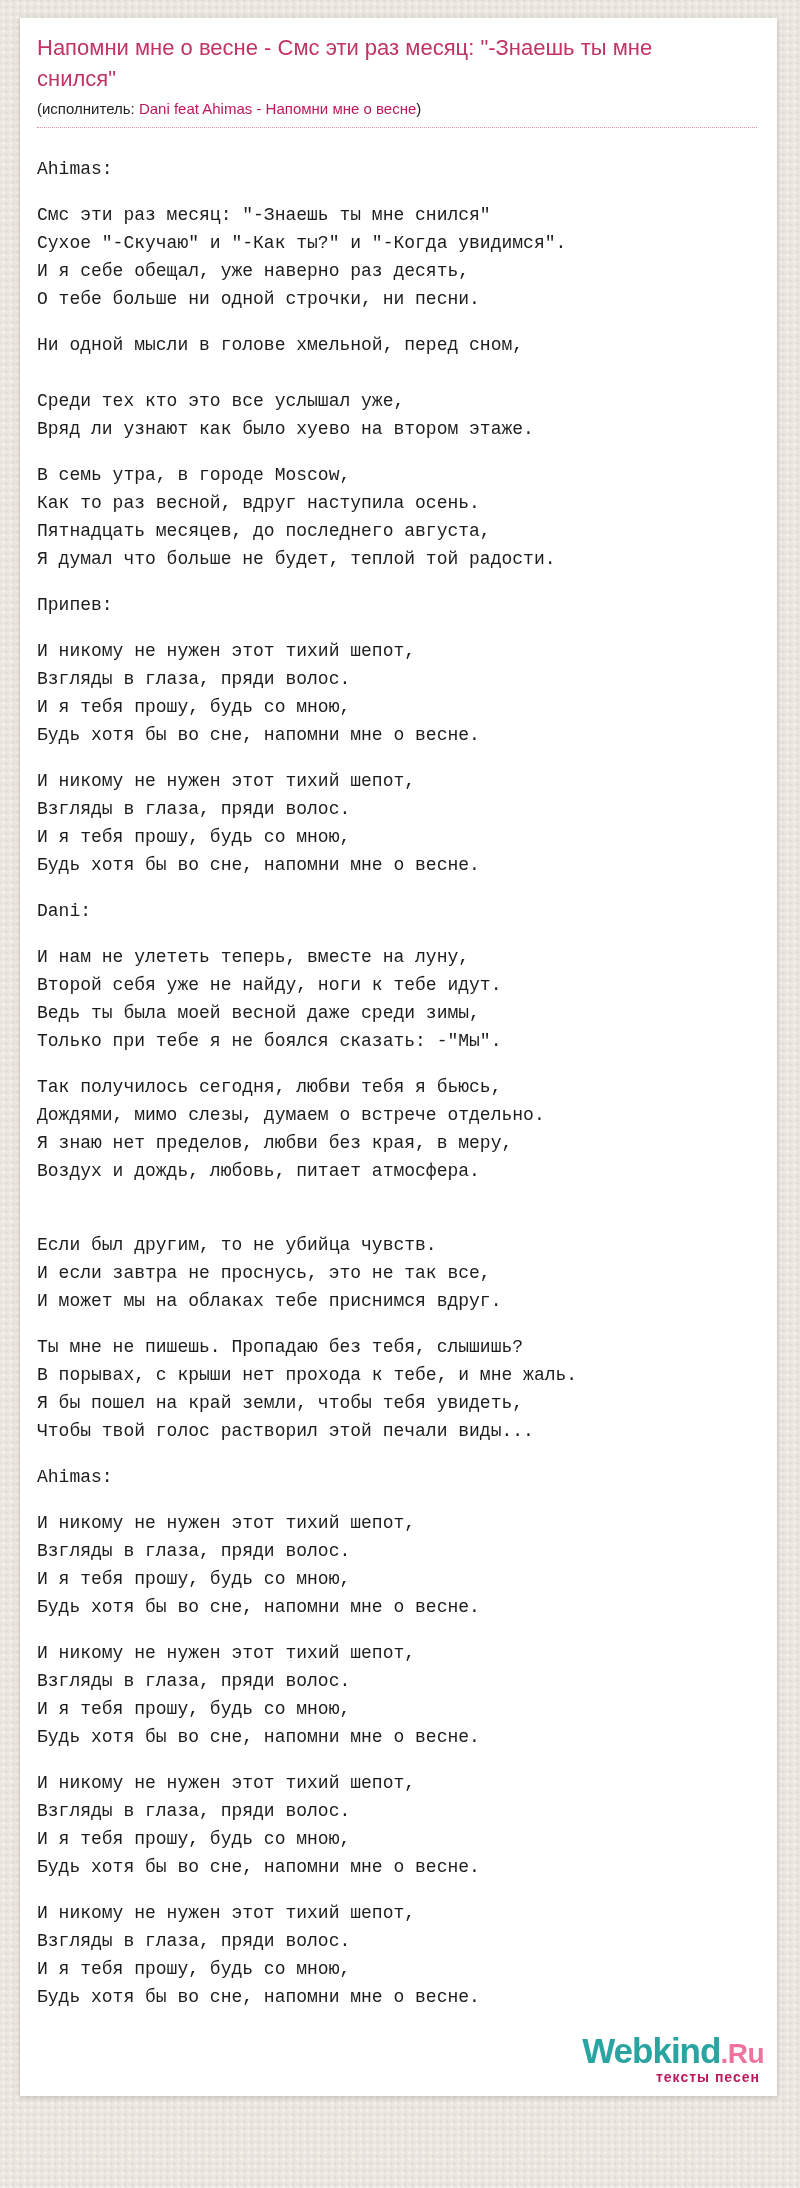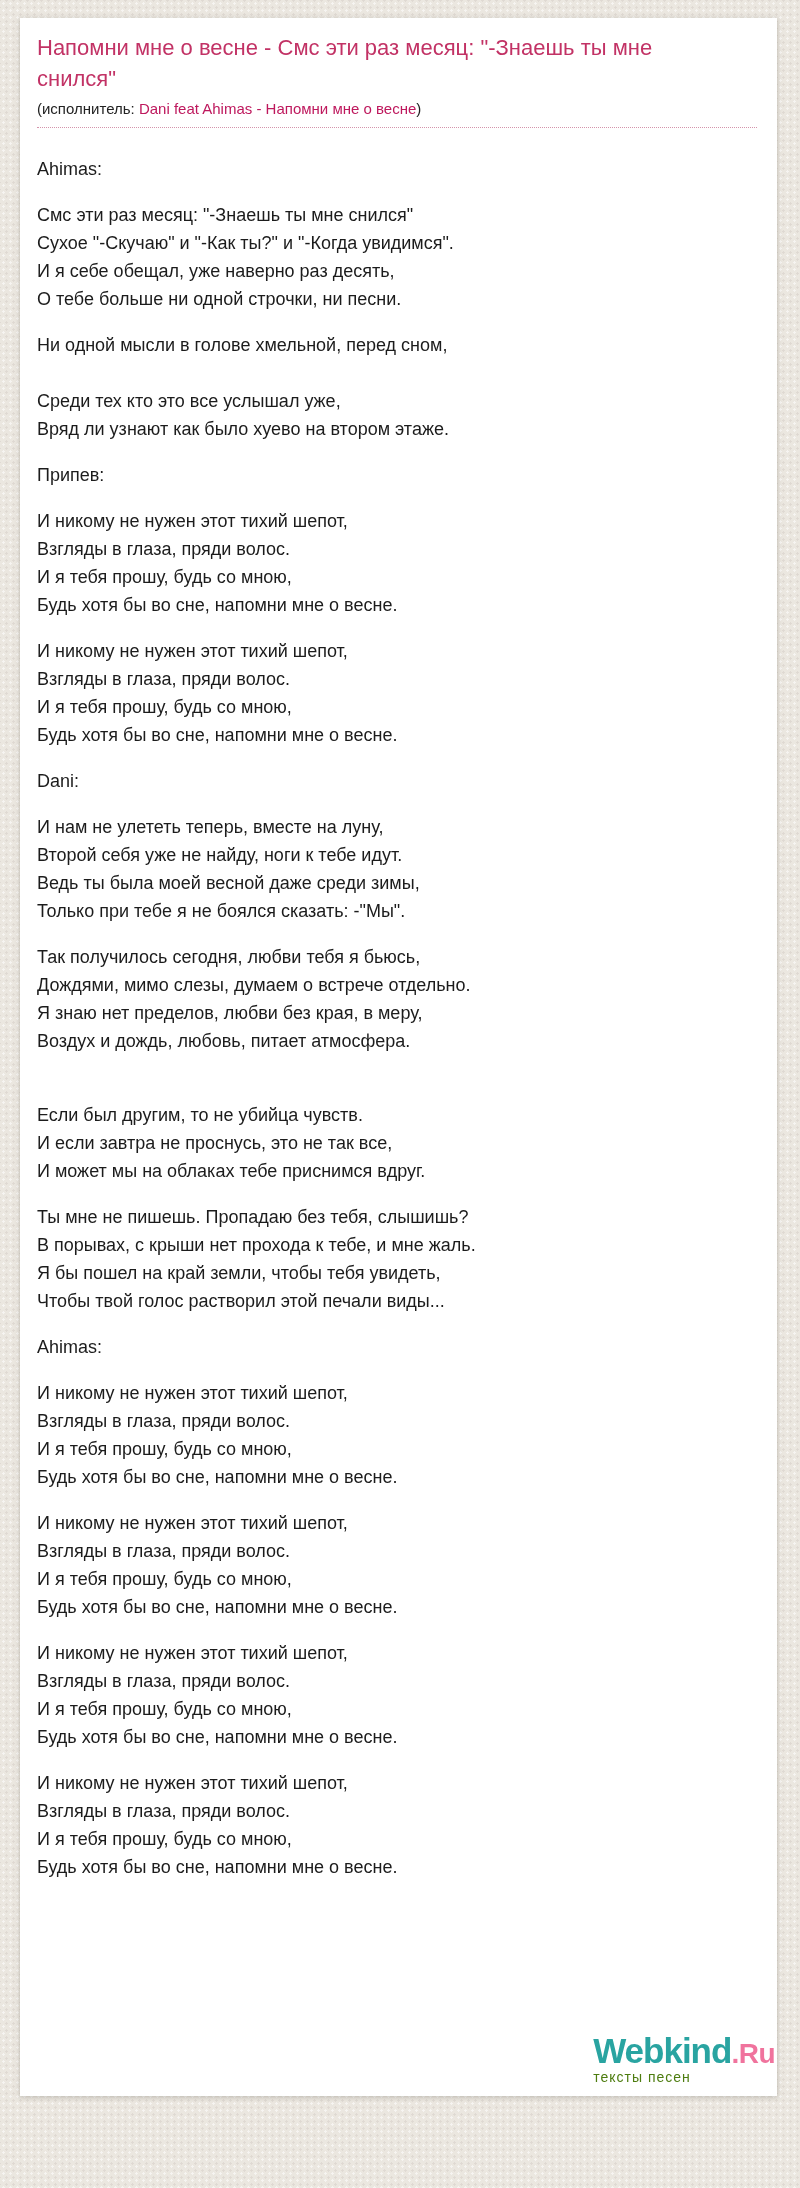--- a/index.html
+++ b/index.html
@@ -44,45 +44,46 @@
   .artist-link {
     color: #be185d;
     text-decoration: none;
     cursor: pointer;
   }
   .lyrics {
     margin-top: 27px;
     font-size: 18px;
     line-height: 28px;
     color: #1c1c1c;
+    font-family: Liberation Mono, monospace;
   }
   .lyrics p { margin: 0 0 18px 0; }
   .logo {
     position: absolute;
-    right: 2px; bottom: 12px;
-    text-align: left;
+    right: 13px; bottom: 12px;
+    text-align: right;
     line-height: 1;
     cursor: pointer;
   }
   .logo-main {
     font-size: 35px;
     font-weight: bold;
     color: #29a4a1;
     letter-spacing: -1px;
   }
   .logo-suffix {
     font-size: 28px;
     font-weight: bold;
     color: #f0739d;
     letter-spacing: -0.5px;
   }
   .logo-tagline {
     font-size: 14px;
-    font-weight: normal;
-    color: #4d7c0f;
+    font-weight: bold;
+    color: #be185d;
     letter-spacing: 1px;
     margin-top: 2px;
     padding-right: 4px;
   }
 </style>
 </head>
 <body>
 
 <div class="panel">
 
@@ -91,20 +92,21 @@
     <div class="artist-line">
       <span>(исполнитель:</span>
       <a class="artist-link">Dani feat Ahimas - Напомни мне о весне</a><span>)</span>
     </div>
   </div>
 
   <div class="lyrics" id="lyrics">
       <p><span>Ahimas:</span></p>
       <p><span>Смс эти раз месяц: "-Знаешь ты мне снился"</span><br><span>Сухое "-Скучаю" и "-Как ты?" и "-Когда увидимся".</span><br><span>И я себе обещал, уже наверно раз десять,</span><br><span>О тебе больше ни одной строчки, ни песни.</span></p>
       <p><span>Ни одной мысли в голове хмельной, перед сном,</span><br><br><span>Среди тех кто это все услышал уже,</span><br><span>Вряд ли узнают как было хуево на втором этаже.</span></p>
+      <p><span>В семь утра, в городе Moscow,</span><br><span>Как то раз весной, вдруг наступила осень.</span><br><span>Пятнадцать месяцев, до последнего августа,</span><br><span>Я думал что больше не будет, теплой той радости.</span></p>
       <p><span>Припев:</span></p>
       <p><span>И никому не нужен этот тихий шепот,</span><br><span>Взгляды в глаза, пряди волос.</span><br><span>И я тебя прошу, будь со мною,</span><br><span>Будь хотя бы во сне, напомни мне о весне.</span></p>
       <p><span>И никому не нужен этот тихий шепот,</span><br><span>Взгляды в глаза, пряди волос.</span><br><span>И я тебя прошу, будь со мною,</span><br><span>Будь хотя бы во сне, напомни мне о весне.</span></p>
       <p><span>Dani:</span></p>
       <p><span>И нам не улететь теперь, вместе на луну,</span><br><span>Второй себя уже не найду, ноги к тебе идут.</span><br><span>Ведь ты была моей весной даже среди зимы,</span><br><span>Только при тебе я не боялся сказать: -"Мы".</span></p>
       <p><span>Так получилось сегодня, любви тебя я бьюсь,</span><br><span>Дождями, мимо слезы, думаем о встрече отдельно.</span><br><span>Я знаю нет пределов, любви без края, в меру,</span><br><span>Воздух и дождь, любовь, питает атмосфера.</span></p>
       <p><br><span>Если был другим, то не убийца чувств.</span><br><span>И если завтра не проснусь, это не так все,</span><br><span>И может мы на облаках тебе приснимся вдруг.</span></p>
       <p><span>Ты мне не пишешь. Пропадаю без тебя, слышишь?</span><br><span>В порывах, с крыши нет прохода к тебе, и мне жаль.</span><br><span>Я бы пошел на край земли, чтобы тебя увидеть,</span><br><span>Чтобы твой голос растворил этой печали виды...</span></p>
       <p><span>Ahimas:</span></p>
       <p><span>И никому не нужен этот тихий шепот,</span><br><span>Взгляды в глаза, пряди волос.</span><br><span>И я тебя прошу, будь со мною,</span><br><span>Будь хотя бы во сне, напомни мне о весне.</span></p>

